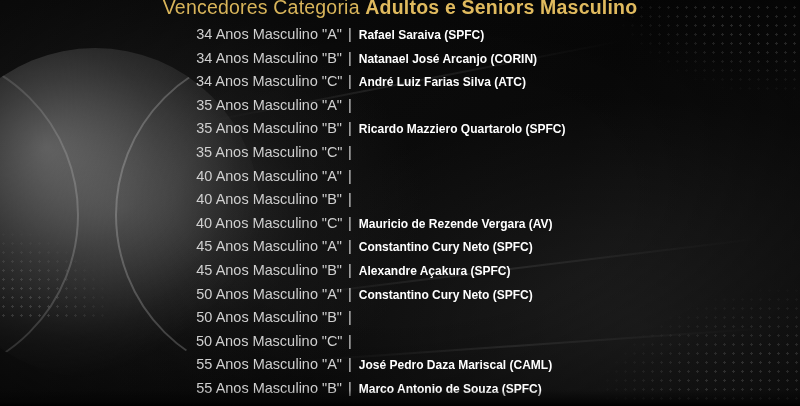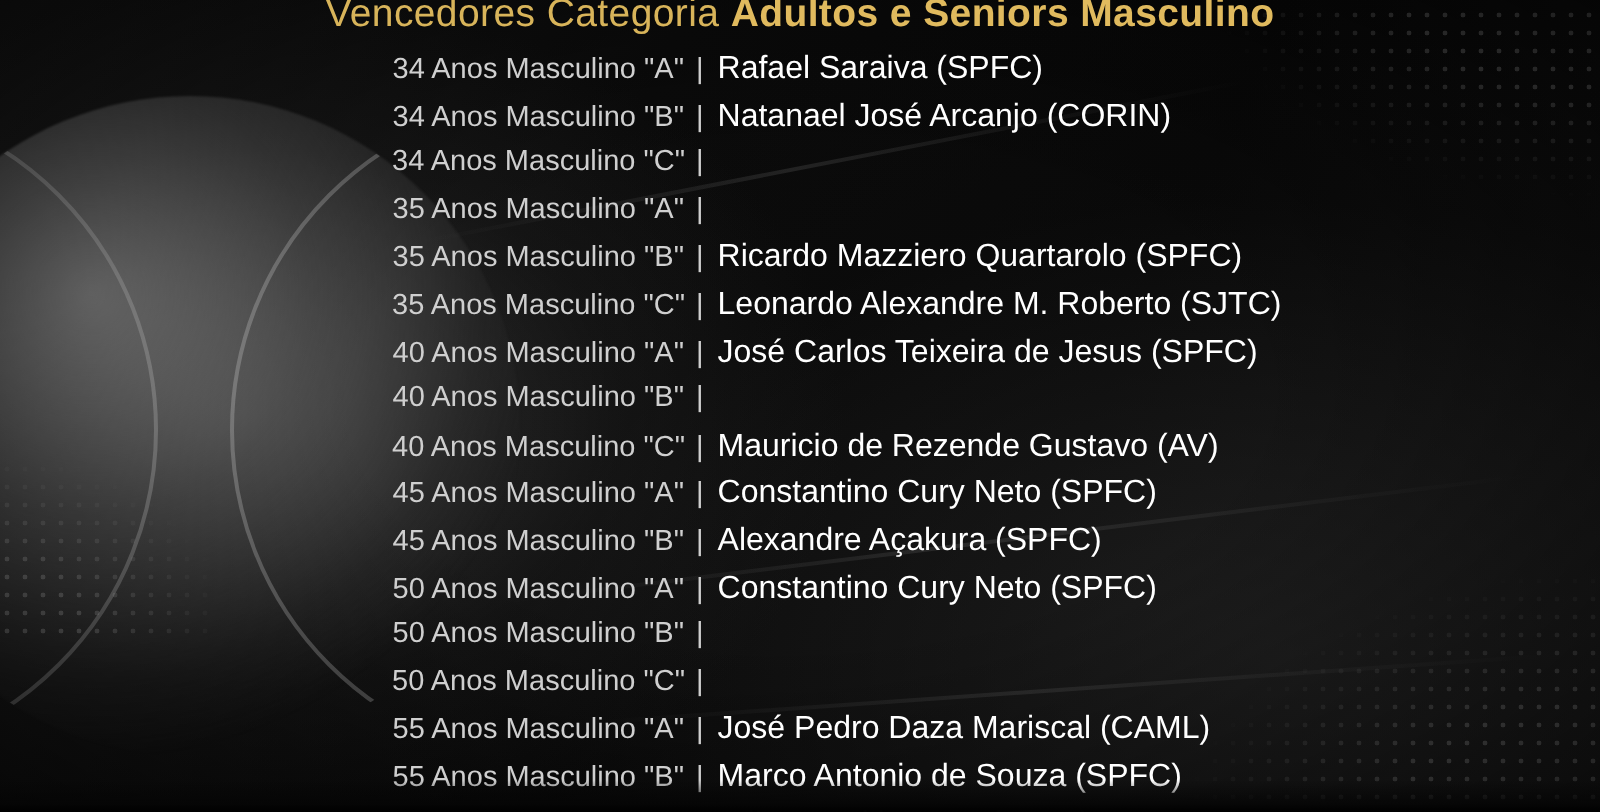--- a/index.html
+++ b/index.html
@@ -138,22 +138,22 @@
     flex: none;
   }
   .sep {
     color: #cfcfcf;
     font-size: 14.5px;
     margin-right: 7px;
     flex: none;
   }
   .name {
     color: #ffffff;
-    font-size: 16px;
-    font-weight: 400;
+    font-size: 12px;
+    font-weight: 700;
   }
   .fade-bottom {
     position: absolute;
     left: 0;
     right: 0;
     bottom: 0;
     height: 16px;
     background: linear-gradient(to bottom, rgba(0,0,0,0) 0%, rgba(5,5,5,0.85) 75%, #000 100%);
     pointer-events: none;
   }
@@ -193,54 +193,53 @@
 
       <div class="row">
         <span class="cat">34 Anos Masculino "B"</span>
         <span class="sep">|</span>
         <span class="name">Natanael José Arcanjo (CORIN)</span>
       </div>
 
       <div class="row">
         <span class="cat">34 Anos Masculino "C"</span>
         <span class="sep">|</span>
+        <span class="name">André Luiz Farias Silva (ATC)</span>
       </div>
 
       <div class="row">
         <span class="cat">35 Anos Masculino "A"</span>
         <span class="sep">|</span>
       </div>
 
       <div class="row">
         <span class="cat">35 Anos Masculino "B"</span>
         <span class="sep">|</span>
         <span class="name">Ricardo Mazziero Quartarolo (SPFC)</span>
       </div>
 
       <div class="row">
         <span class="cat">35 Anos Masculino "C"</span>
         <span class="sep">|</span>
-        <span class="name">Leonardo Alexandre M. Roberto (SJTC)</span>
       </div>
 
       <div class="row">
         <span class="cat">40 Anos Masculino "A"</span>
         <span class="sep">|</span>
-        <span class="name">José Carlos Teixeira de Jesus (SPFC)</span>
       </div>
 
       <div class="row">
         <span class="cat">40 Anos Masculino "B"</span>
         <span class="sep">|</span>
       </div>
 
       <div class="row">
         <span class="cat">40 Anos Masculino "C"</span>
         <span class="sep">|</span>
-        <span class="name">Mauricio de Rezende Gustavo (AV)</span>
+        <span class="name">Mauricio de Rezende Vergara (AV)</span>
       </div>
 
       <div class="row">
         <span class="cat">45 Anos Masculino "A"</span>
         <span class="sep">|</span>
         <span class="name">Constantino Cury Neto (SPFC)</span>
       </div>
 
       <div class="row">
         <span class="cat">45 Anos Masculino "B"</span>

